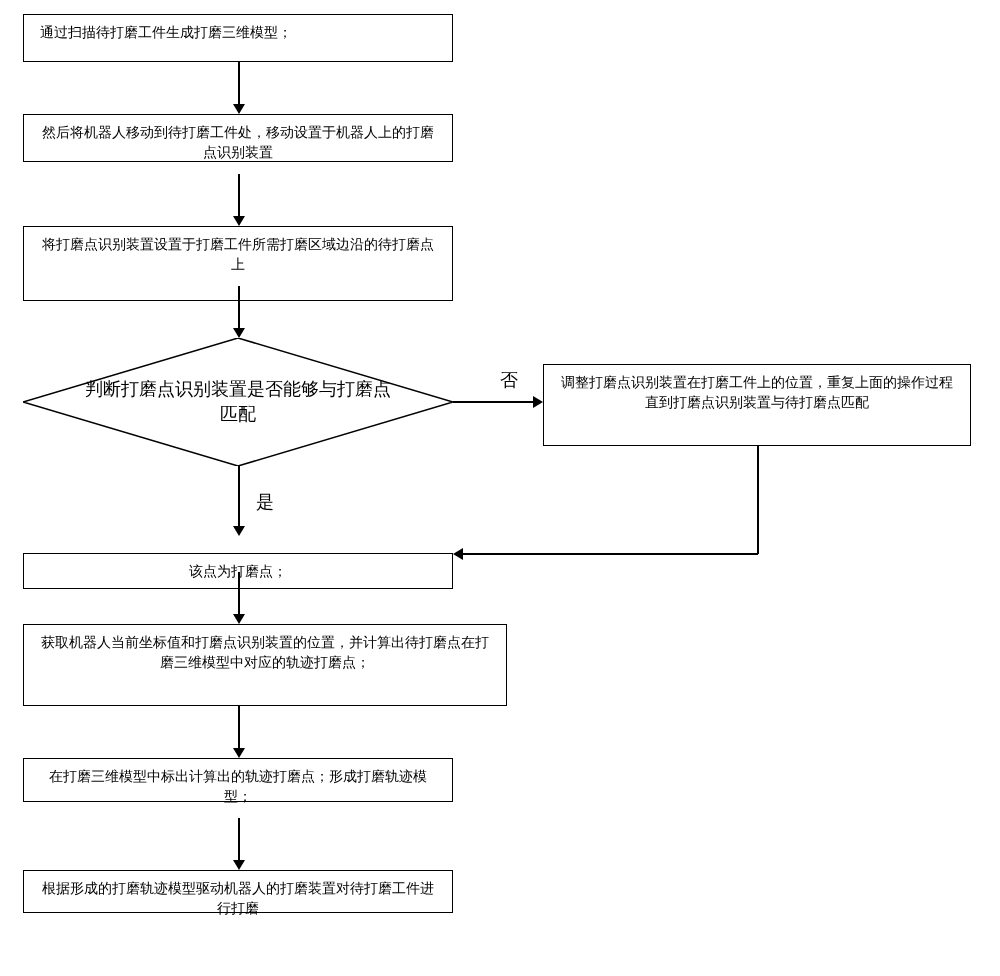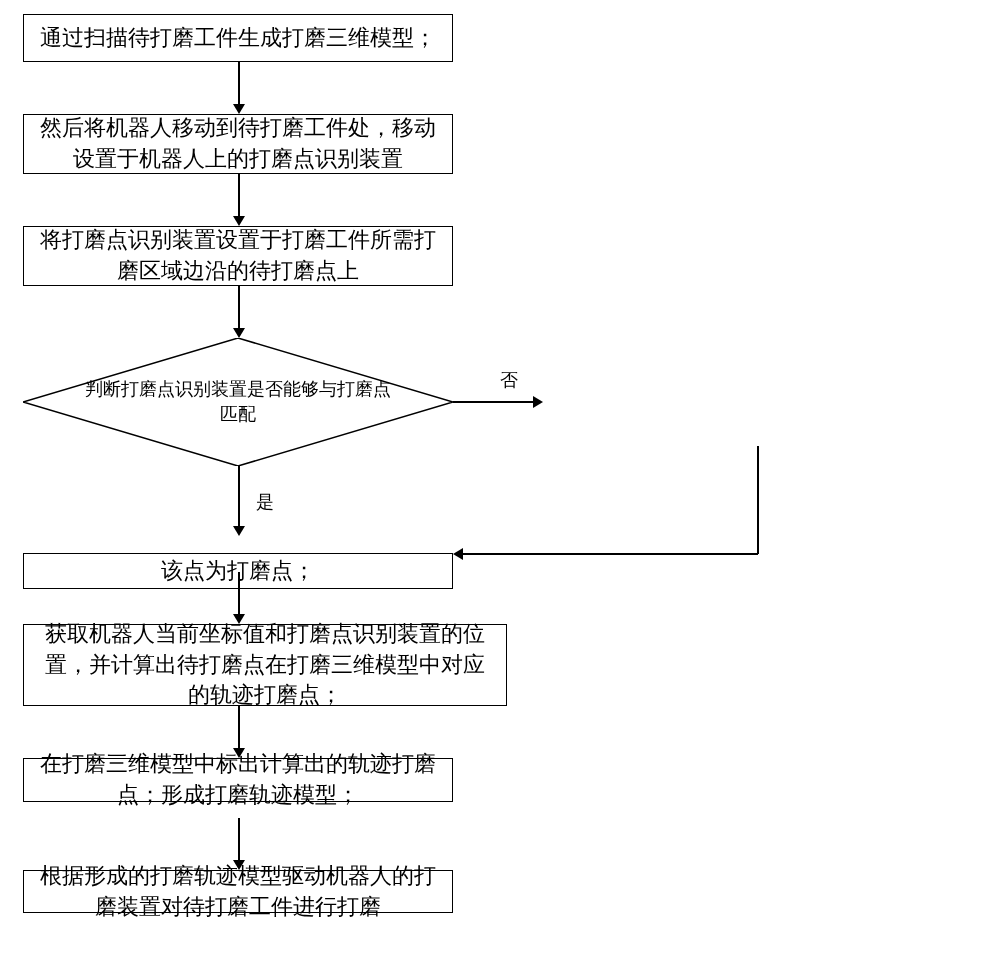--- a/index.html
+++ b/index.html
@@ -17,25 +17,25 @@
     .flowchart {
       position: relative;
       width: 100%;
       height: 100%;
     }
     .box {
       position: absolute;
       border: 1.5px solid #000;
       background: #fff;
       display: flex;
-      align-items: center;
+      align-items: flex-start;
       justify-content: center;
-      padding: 16px 12px;
+      padding: 8px 12px;
       text-align: center;
-      font-size: 22px;
+      font-size: 14px;
       line-height: 1.4;
     }
     .box-left {
       text-align: left;
       justify-content: flex-start;
       padding-left: 16px;
     }
     .diamond-container {
       position: absolute;
       display: flex;
@@ -100,46 +100,49 @@
 
 <div class="flowchart">
 
   <div class="box box-left" style="left: 23px; top: 14px; width: 430px; height: 48px;">
     <span>通过扫描待打磨工件生成打磨三维模型；</span>
   </div>
 
   <div class="arrow-line arrow-v" style="left: 238px; top: 62px; height: 44px;"></div>
   <div class="arrowhead-down" style="left: 232.5px; top: 104px;"></div>
 
-  <div class="box" style="left: 23px; top: 114px; width: 430px; height: 60px;">
+  <div class="box" style="left: 23px; top: 114px; width: 430px; height: 48px;">
     <span>然后将机器人移动到待打磨工件处，移动设置于机器人上的打磨点识别装置</span>
   </div>
 
   <div class="arrow-line arrow-v" style="left: 238px; top: 174px; height: 44px;"></div>
   <div class="arrowhead-down" style="left: 232.5px; top: 216px;"></div>
 
-  <div class="box" style="left: 23px; top: 226px; width: 430px; height: 60px;">
+  <div class="box" style="left: 23px; top: 226px; width: 430px; height: 75px;">
     <span>将打磨点识别装置设置于打磨工件所需打磨区域边沿的待打磨点上</span>
   </div>
 
   <div class="arrow-line arrow-v" style="left: 238px; top: 286px; height: 44px;"></div>
   <div class="arrowhead-down" style="left: 232.5px; top: 328px;"></div>
 
   <div class="diamond-container" style="left: 23px; top: 338px; width: 430px; height: 128px;">
     <svg class="diamond-shape" viewBox="0 0 430 128" preserveAspectRatio="none">
       <polygon points="215,0 430,64 215,128 0,64" fill="#fff" stroke="#000" stroke-width="1.5"></polygon>
     </svg>
     <div class="diamond-text">判断打磨点识别装置是否能够与打磨点匹配</div>
   </div>
 
   <div class="label" style="left: 500px; top: 368px;">否</div>
 
   <div class="arrow-line arrow-h" style="left: 453px; top: 401px; width: 82px;"></div>
   <div class="arrowhead-right" style="left: 533px; top: 395.5px;"></div>
 
+  <div class="box" style="left: 543px; top: 364px; width: 428px; height: 82px;">
+    <span>调整打磨点识别装置在打磨工件上的位置，重复上面的操作过程直到打磨点识别装置与待打磨点匹配</span>
+  </div>
 
   <div class="arrow-line arrow-v" style="left: 238px; top: 466px; height: 62px;"></div>
   <div class="arrowhead-down" style="left: 232.5px; top: 526px;"></div>
 
   <div class="label" style="left: 256px; top: 490px;">是</div>
 
   <div class="box" style="left: 23px; top: 536px; width: 430px; height: 36px; margin-top: 17px;">
     <span>该点为打磨点；</span>
   </div>
 

